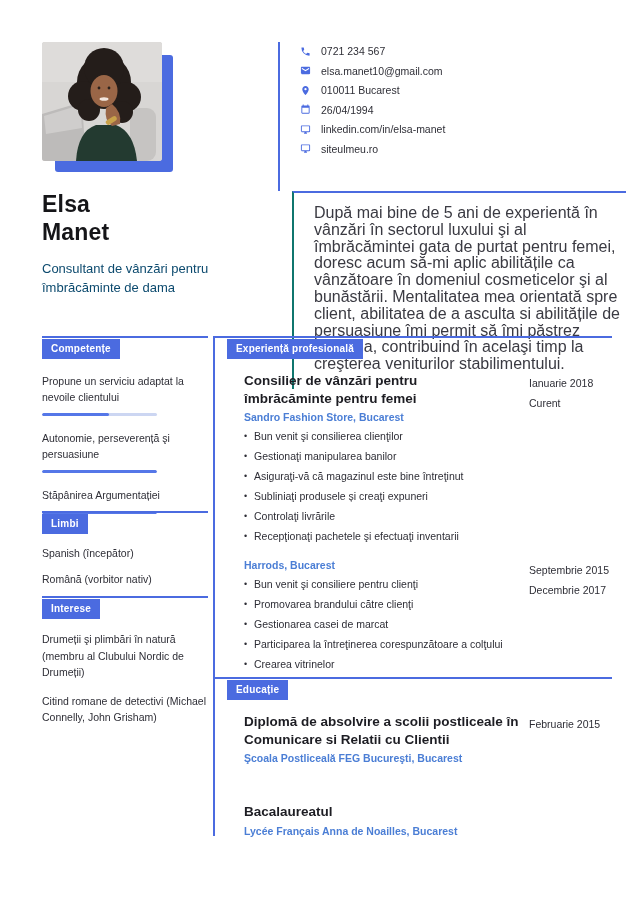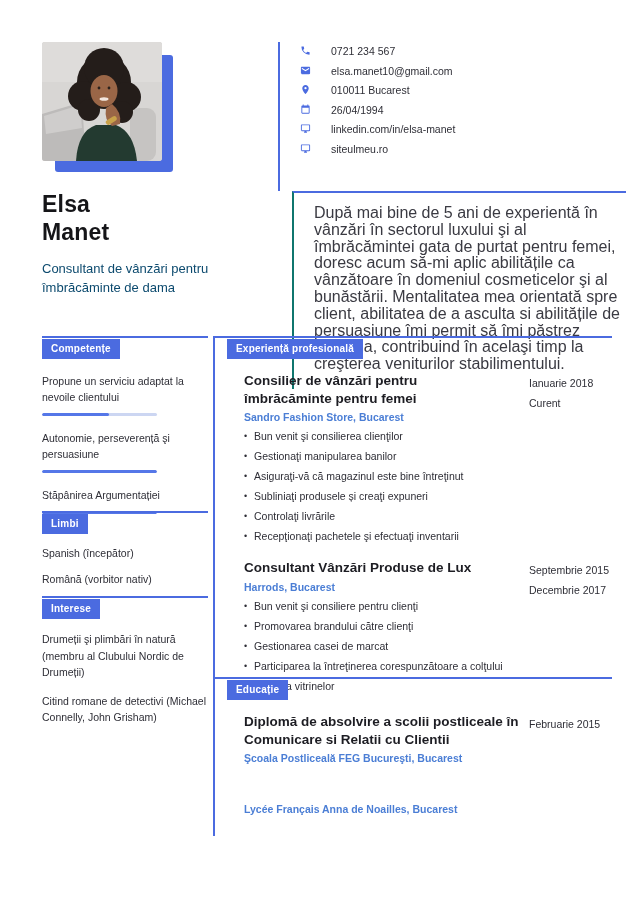--- a/index.html
+++ b/index.html
@@ -10,21 +10,21 @@
   
   .photo-accent { position:absolute; left:55px; top:55px; width:118px; height:117px;
     background:#4b6be0; border-radius:3px; }
   .photo { position:absolute; left:42px; top:42px; width:120px; height:119px;
     border-radius:3px; overflow:hidden; background:#d7d5d3; }
   .photo svg { display:block; }
 
   
   .contact { position:absolute; left:278px; top:42px; width:334px; height:149px;
     border-left:2px solid #4b6be0; padding:3px 0 0 20px; display:flex; flex-direction:column; gap:7.5px; }
-  .contact-row { display:flex; gap:20px; font-size:10.5px; color:#2e2e36; line-height:12px; }
+  .contact-row { display:flex; align-items:center; gap:10px; font-size:10.5px; color:#2e2e36; line-height:12px; }
   .contact-row svg { flex:0 0 auto; }
 
   
   .name-block { position:absolute; left:42px; top:190px; width:230px; }
   .name-line { font-size:23px; font-weight:700; color:#151518; line-height:28px; letter-spacing:0.2px; }
   .person-title { margin-top:13px; font-size:13px; color:#0c4a6e; line-height:19px; }
 
   
   .summary { position:absolute; left:292px; top:191px; width:334px;
     border-left:2px solid #0f766e; border-top:2px solid #4b6be0;
@@ -192,21 +192,20 @@
           <li>Bun venit şi consilierea clienţilor</li>
           <li>Gestionaţi manipularea banilor</li>
           <li>Asiguraţi-vă că magazinul este bine întreţinut</li>
           <li>Subliniaţi produsele și creaţi expuneri</li>
           <li>Controlaţi livrările</li>
           <li>Recepţionaţi pachetele şi efectuaţi inventarii</li>
         </ul>
       </div>
 
       <div class="entry entry-gap">
-        <div class="entry-title">Consultant Vânzări Produse de Lux</div>
         <div class="entry-org">Harrods, Bucarest</div>
         <div class="entry-dates">
           <div>Septembrie 2015</div>
           <div>Decembrie 2017</div>
         </div>
         <ul class="bullets">
           <li>Bun venit şi consiliere pentru clienţi</li>
           <li>Promovarea brandului către clienţi</li>
           <li>Gestionarea casei de marcat</li>
           <li>Participarea la întreţinerea corespunzătoare a colţului</li>
@@ -220,20 +219,21 @@
 
       <div class="entry">
         <div class="entry-title wide">Diplomă de absolvire a scolii postliceale în Comunicare si Relatii cu Clientii</div>
         <div class="entry-org">Şcoala Postliceală FEG Bucureşti, Bucarest</div>
         <div class="entry-dates">
           <div>Februarie 2015</div>
         </div>
       </div>
 
       <div class="entry edu-gap">
+        <div class="entry-title wide">Bacalaureatul</div>
         <div class="entry-org">Lycée Français Anna de Noailles, Bucarest</div>
         <div class="entry-dates">
           <div></div>
         </div>
       </div>
     </div>
 
   </div>
 </div>
 

